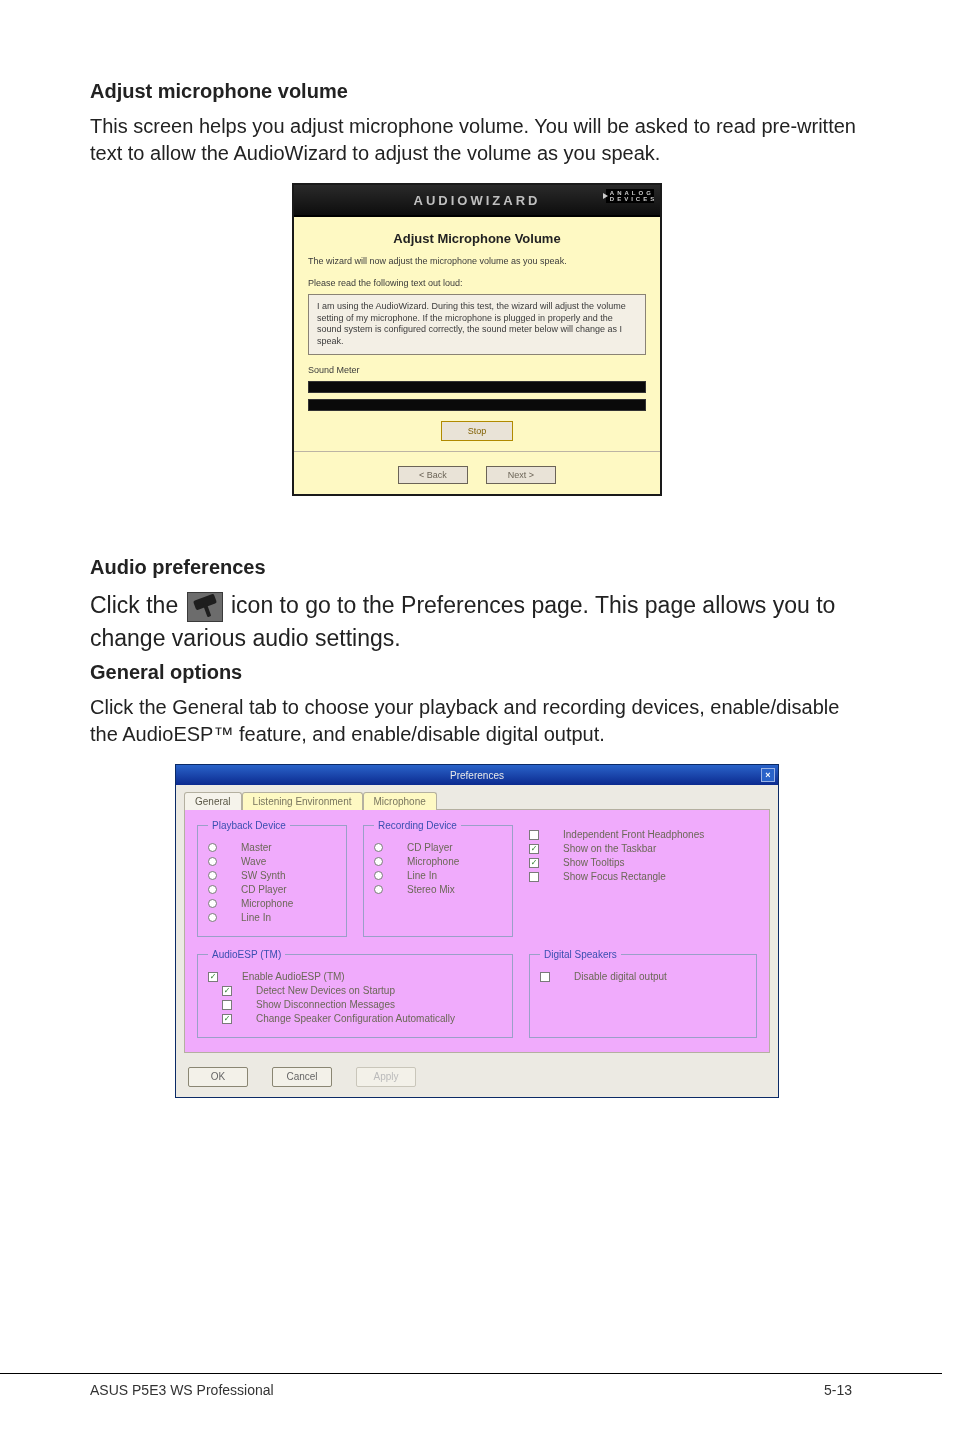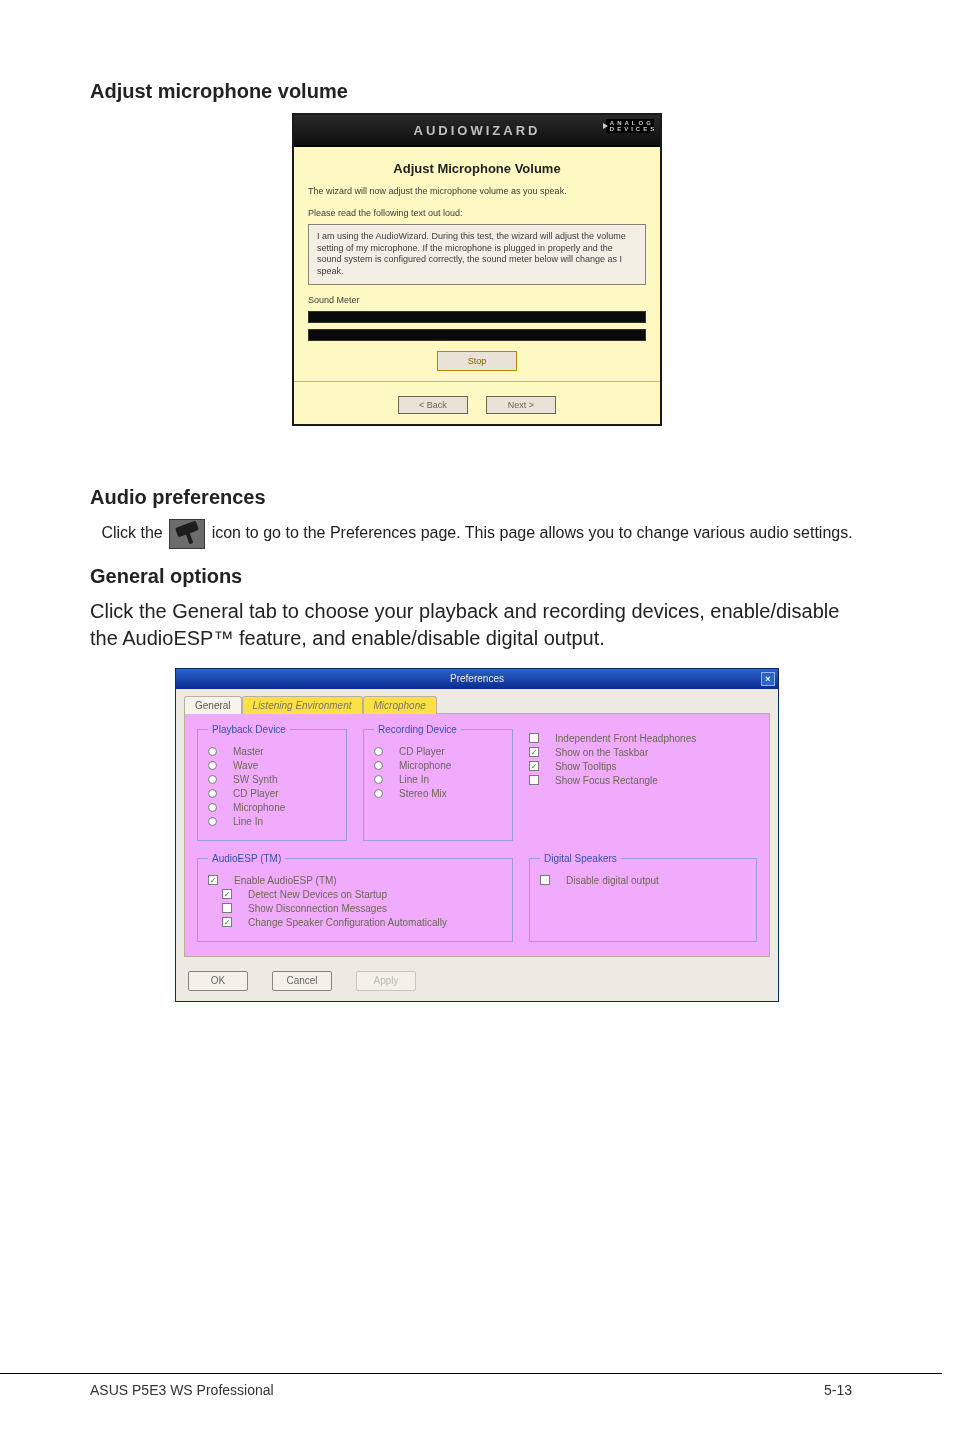--- a/index.html
+++ b/index.html
@@ -68,21 +68,21 @@
     min-width:70px; height:18px;
     border:1px solid #6b6457;
     background:#e9e3d7;
     color:#6b6457;
     font-size:9px;
     text-align:center;
     line-height:16px;
     cursor:pointer;
   }
   .aw .btn-stop {
-    width:80px; height:20px; border:1px solid #b08a00;
+    width:72px; height:20px; border:1px solid #b08a00;
     color:#806000; margin:10px auto 0; display:block; line-height:18px;
   }
   .aw hr { border:none; border-top:1px solid #bcb4a4; margin:10px -14px; }
 
   
   .hammer-icon {
     display:inline-block;
     width:36px; height:30px;
     background:#6c6c6c;
     position:relative;
@@ -131,34 +131,34 @@
     display:flex;align-items:center;justify-content:center; font-size:9px; font-weight:bold;
   }
   .prefs .tabs { display:flex; gap:0; padding:6px 8px 0 8px; }
   .prefs .tab {
     border:1px solid #b4b0a0; border-bottom:none;
     padding:3px 10px; font-size:10px; background:#eceae3;
     border-radius:3px 3px 0 0;
     position:relative; top:1px;
   }
   .prefs .tab.active { background:#f5f3eb; z-index:2; }
-  .prefs .tab.inactive { background:#fde047; color:#79765f;font-style:italic; }
+  .prefs .tab.inactive { background:#fef9c3; color:#79765f; }
   .prefs .panel {
     margin:0 8px 8px 8px; border:1px solid #b4b0a0;
     background:#f0abfc; padding:10px 12px 14px 12px;
   }
   .prefs .row { display:flex; gap:16px; }
   .prefs fieldset {
     border:1px solid #9aa0c8;
     padding:8px 10px 10px 10px;
     margin:0;
     flex:1;
   }
   .prefs legend { color:#3a4fb0; font-size:10px; padding:0 4px; }
-  .prefs .radio, .prefs .check { display:flex; align-items:center; gap:16px; margin:3px 0; color:#6b6857; }
+  .prefs .radio, .prefs .check { display:flex; align-items:center; gap:24px; margin:3px 0; color:#6b6857; }
   .prefs .radio .dot { width:9px; height:9px; border:1px solid #7a7a7a; border-radius:50%; background:#fff; }
   .prefs .check .box { width:10px; height:10px; border:1px solid #7a7a7a; background:#fff; display:flex;align-items:center;justify-content:center; font-size:8px; color:#2a7a2a; }
   .prefs .dlg-buttons { display:flex; justify-content:flex-start; gap:24px; padding:6px 12px 10px 12px; }
   .prefs .dbtn {
     min-width:60px; height:20px; border:1px solid #8a8673;
     background:#f3f1e9; text-align:center; line-height:18px;
     font-size:10px; border-radius:2px; cursor:pointer; color:#666;
   }
 
   
@@ -167,28 +167,29 @@
     left:0; right:12px; bottom:40px;
     padding:0 90px;
     border-top:1px solid #000;
   }
   .footer-row {
     display:flex; justify-content:space-between;
     font-size:14px; color:#333;
     padding-top:8px;
   }
 
-  .inline-para { font-size:16px; line-height:1.45;text-align:center; }
+  .inline-para { font-size:23px; line-height:1.45; }
 </style>
 </head>
 <body>
 
 <div class="page">
 
   <div class="section-title">Adjust microphone volume</div>
+  <div class="body-text">This screen helps you adjust microphone volume. You will be asked to read pre-written text to allow the AudioWizard to adjust the volume as you speak.</div>
 
   <div class="fig">
     <div class="aw">
       <div class="aw-titlebar">
         <span>AUDIOWIZARD</span>
         <div class="aw-logo">
           <span class="play"></span>
           <span>ANALOG DEVICES</span>
         </div>
       </div>
@@ -210,21 +211,21 @@
     </div>
   </div>
 
   <div class="section-title">Audio preferences</div>
   <div class="inline-para">
     <span>Click the </span>
     <span class="hammer-icon"></span>
     <span> icon to go to the Preferences page. This page allows you to change various audio settings.</span>
   </div>
 
-  <div class="section-title" style="margin-top:16px;">General options</div>
+  <div class="section-title" style="margin-top:6px;">General options</div>
   <div class="body-text">Click the General tab to choose your playback and recording devices, enable/disable the AudioESP™ feature, and enable/disable digital output.</div>
 
   <div class="fig" style="margin-bottom:20px;">
     <div class="prefs">
       <div class="p-title">
         <span>Preferences</span>
         <span class="p-close">×</span>
       </div>
       <div class="tabs">
         <div class="tab active">General</div>

